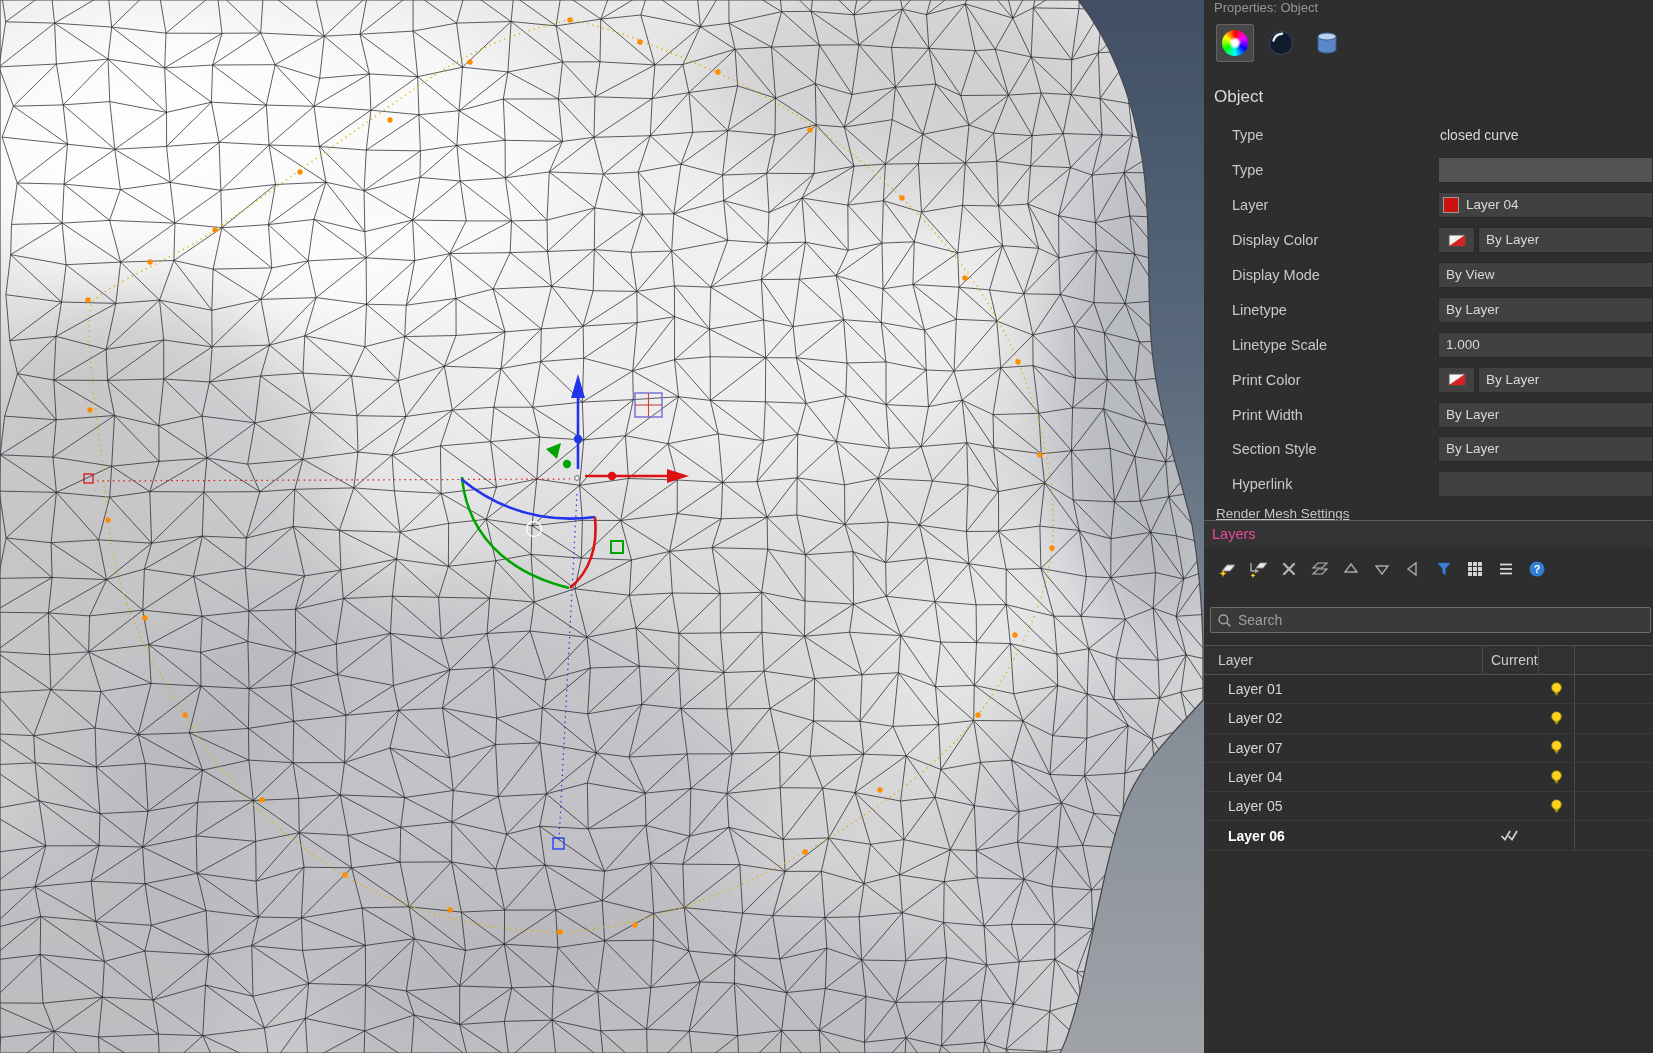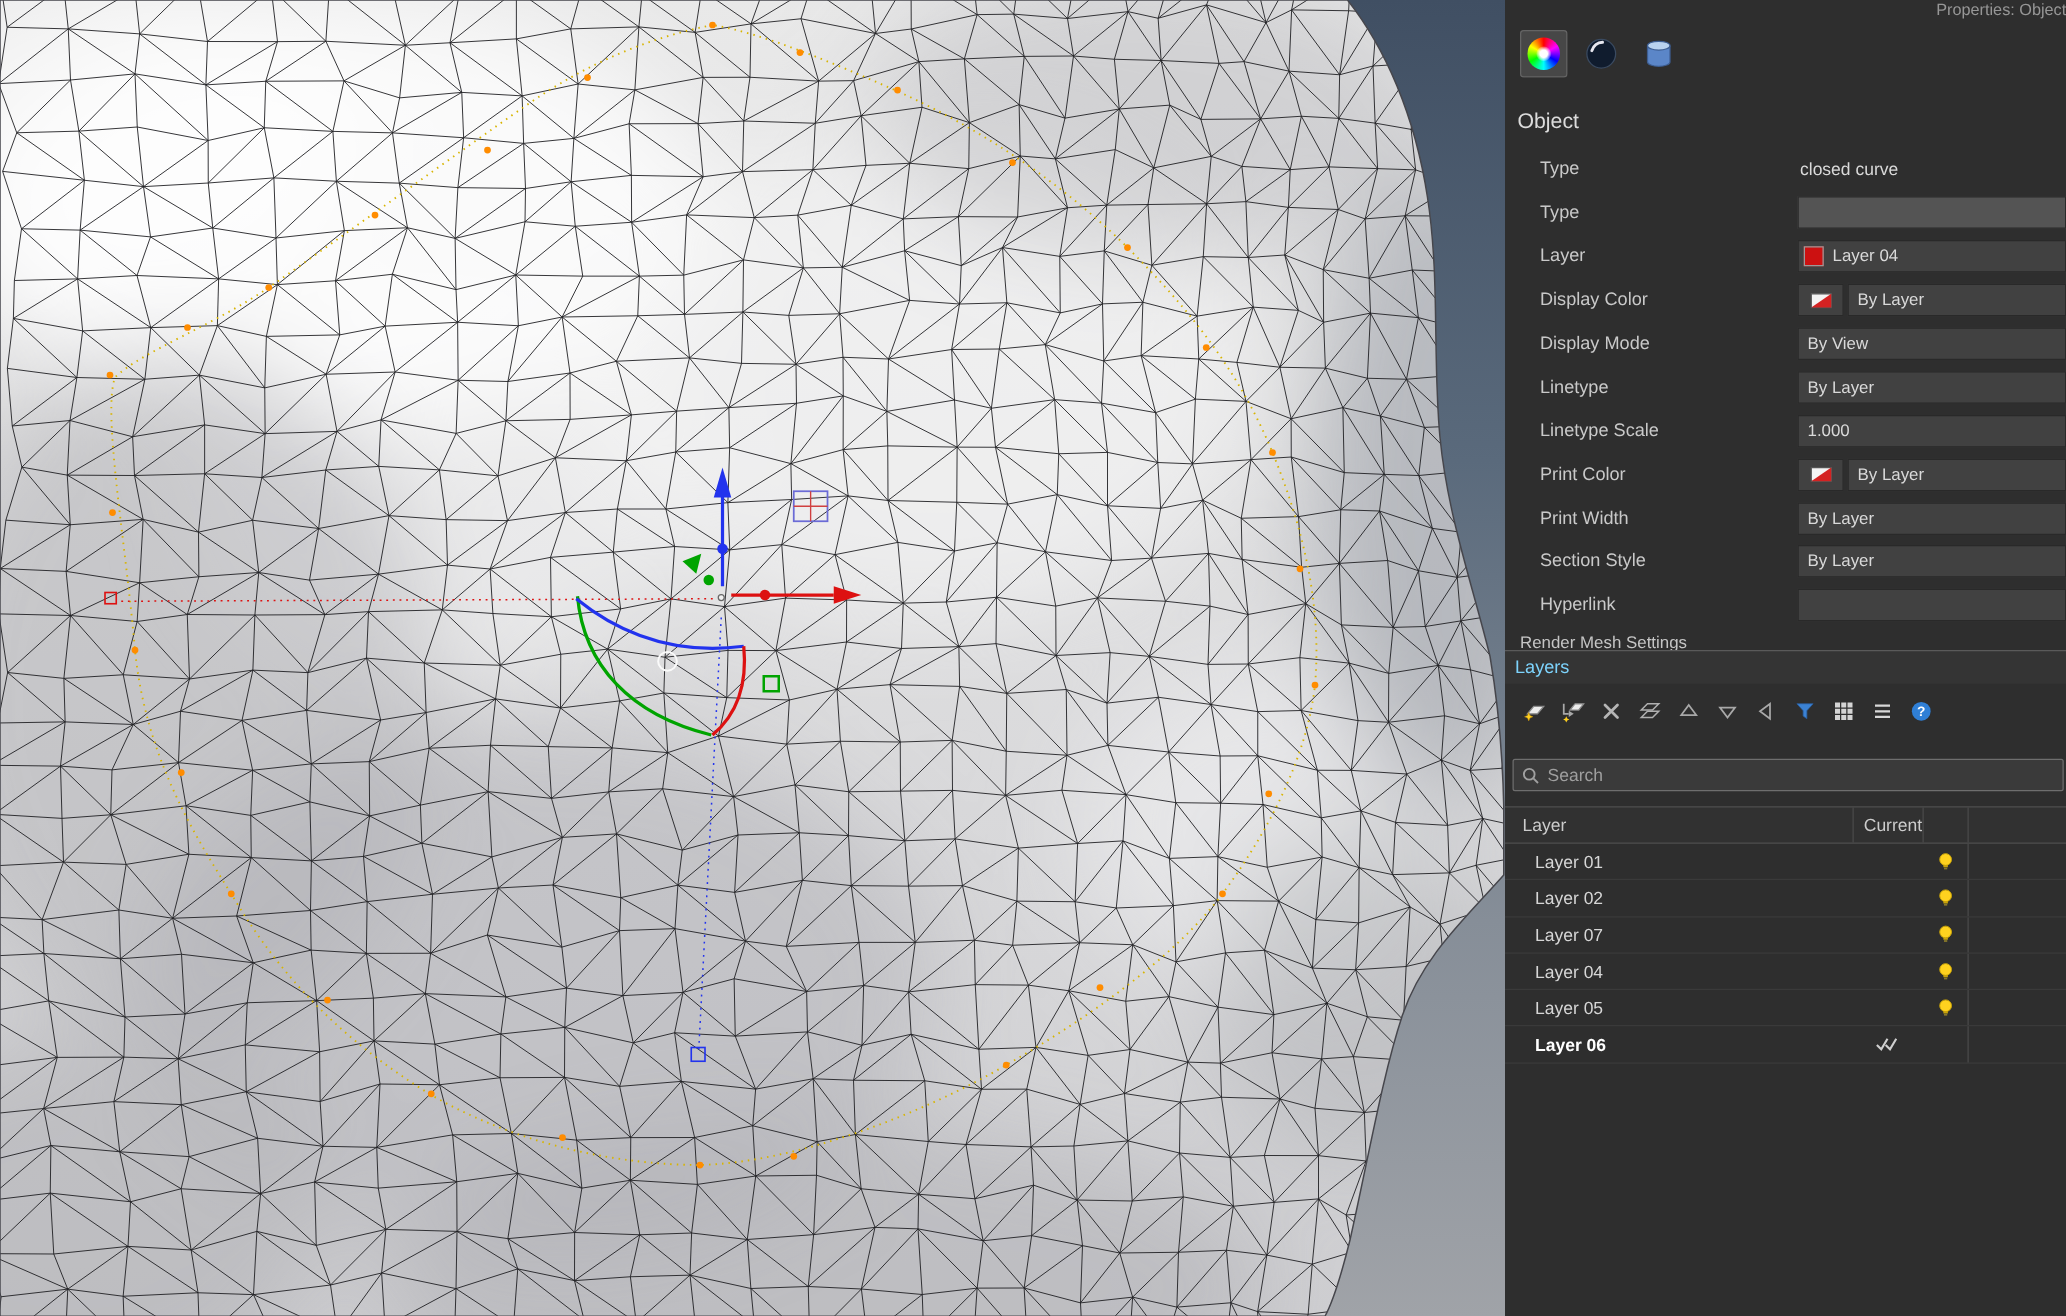--- a/index.html
+++ b/index.html
@@ -6,45 +6,45 @@
   body{width:1653px;height:1053px;overflow:hidden;font-family:"Liberation Sans","DejaVu Sans",sans-serif;}
   .app{position:relative;width:1653px;height:1053px;background:#2e2e2e;}
 
   
   .viewport{position:absolute;left:0;top:0;width:1204px;height:1053px;overflow:hidden;}
   #mesh-svg{display:block;}
 
   
   .side-panel{position:absolute;left:1204px;top:0;width:449px;height:1053px;background:#2e2e2e;overflow:hidden;color:#cfcfcf;}
   .props{position:absolute;top:0;left:0;right:0;height:520px;overflow:hidden;}
-  .panel-title{height:18px;line-height:15px;font-size:13px;color:#969696;padding-left:10px;text-align:right;}
+  .panel-title{height:18px;line-height:15px;font-size:13px;color:#969696;padding-left:10px;}
   .tab-row{height:48px;padding:6px 0 0 12px;box-sizing:border-box;display:flex;gap:8px;}
   .tab{width:38px;height:38px;display:flex;align-items:center;justify-content:center;border-radius:3px;}
   .tab.selected{background:#474747;box-shadow:inset 0 0 0 1px #646464;}
   .color-wheel{width:26px;height:26px;border-radius:50%;position:relative;
     background:conic-gradient(#ff0000,#ff00ff,#0000ff,#00ffff,#00ff00,#ffff00,#ff0000);}
   .color-wheel::after{content:"";position:absolute;inset:7px;border-radius:50%;
     background:radial-gradient(circle,#ffffff 35%,rgba(255,255,255,0) 75%);}
   .section-title{height:52px;line-height:62px;padding-left:10px;font-size:17px;color:#dcdcdc;}
   .prop-row{display:flex;align-items:center;height:34.9px;}
   .prop-label{width:248px;padding-left:28px;box-sizing:border-box;font-size:14.5px;color:#c9c9c9;white-space:nowrap;}
   .prop-value{width:215px;flex:0 0 auto;display:flex;align-items:center;}
   .prop-value .plain{font-size:14px;color:#dadada;padding-left:2px;white-space:nowrap;}
   .field{height:26px;line-height:24px;background:#414141;border:1px solid #292929;box-sizing:border-box;
     font-size:13.5px;color:#d9d9d9;padding:0 7px;width:100%;white-space:nowrap;overflow:hidden;}
   .field.light{background:#545454;}
   .layerfield{display:flex;align-items:center;gap:7px;padding-left:4px;}
   .swatch{width:14px;height:14px;display:inline-block;border:1px solid #9a9a9a;flex:0 0 auto;}
   .color-btn{width:37px;height:26px;background:#414141;border:1px solid #292929;box-sizing:border-box;
     display:flex;align-items:center;justify-content:center;margin-right:3px;flex:0 0 auto;}
-  .clipped-section{height:14px;overflow:hidden;font-size:13.5px;color:#c5c5c5;padding-left:12px;margin-top:4px;}
+  .clipped-section{height:14px;overflow:hidden;font-size:13.5px;color:#c5c5c5;padding-left:12px;margin-top:4px;text-decoration:underline;}
 
   .layers{position:absolute;top:520px;left:0;right:0;bottom:0;}
   .layers-header{height:26px;line-height:26px;background:#343434;border-top:1px solid #5a5a5a;
-    padding-left:8px;font-size:14.5px;color:#7dd3fc;}
+    padding-left:8px;font-size:14.5px;color:#ec4899;}
   .layers-toolbar{height:44px;display:flex;align-items:center;padding-left:12px;box-sizing:border-box;}
   .tbtn{width:22px;height:22px;display:flex;align-items:center;justify-content:center;margin-right:9px;flex:0 0 auto;}
   .search-row{margin:16px 0 0 6px;width:calc(100% - 8px);height:26px;box-sizing:border-box;
     background:#3a3a3a;border:1px solid #6e6e6e;border-radius:2px;display:flex;align-items:center;gap:6px;padding-left:6px;}
   .search-ph{font-size:14px;color:#9f9f9f;}
   .grid-header{margin-top:12px;height:28px;display:flex;align-items:center;background:#313131;
     border-top:1px solid #4f4f4f;border-bottom:1px solid #4f4f4f;font-size:14px;color:#cccccc;}
   .col-layer{flex:0 0 278px;padding-left:14px;box-sizing:border-box;}
   .col-current{flex:0 0 56px;border-left:1px solid #4a4a4a;padding-left:8px;box-sizing:border-box;
     height:100%;display:flex;align-items:center;overflow:hidden;white-space:nowrap;}

